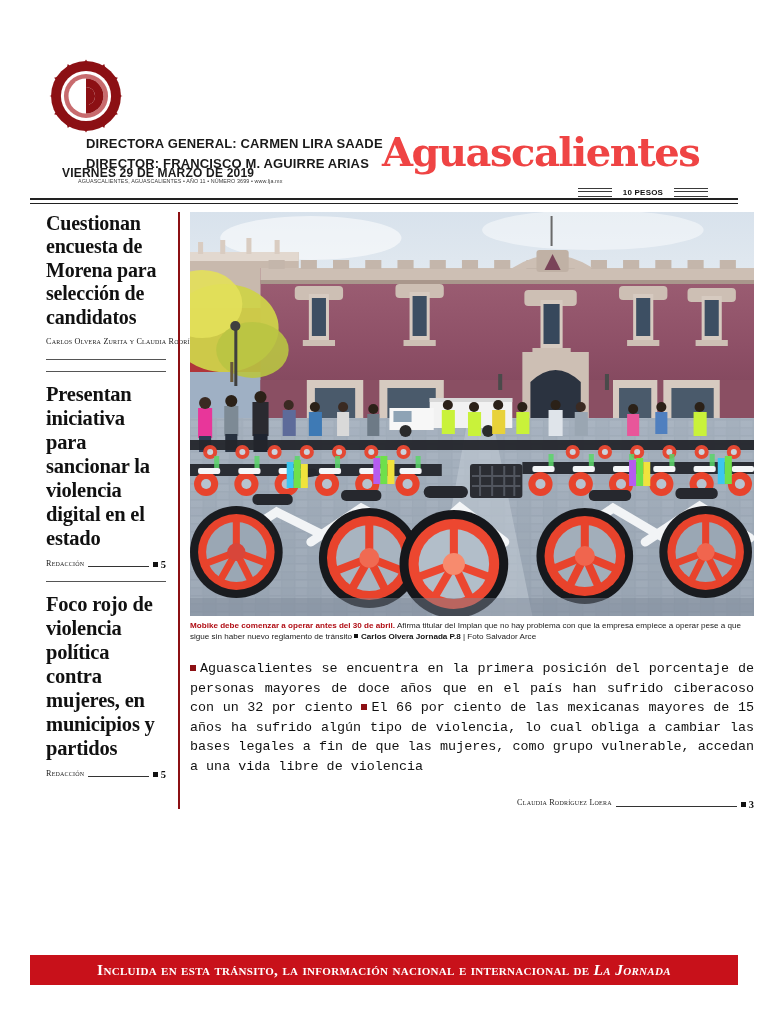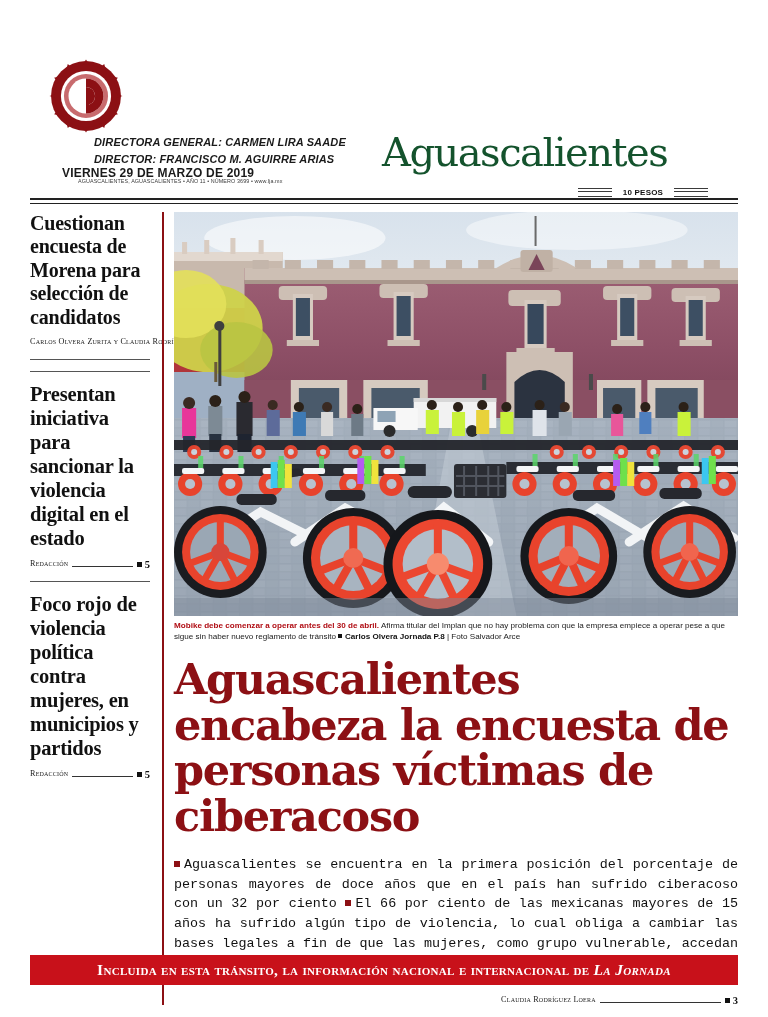--- a/index.html
+++ b/index.html
@@ -51,39 +51,38 @@
     letter-spacing: -3px;
     color: #8C1014;
     white-space: nowrap;
   }
   .wordmark .wm-la { letter-spacing: -5px; }
   .subtitle-mark {
     position: absolute;
     left: 352px;
     top: 132px;
     font-family: "DejaVu Serif", "Liberation Serif", serif;
-    font-weight: normal;
+    font-weight: bold;
     font-size: 40px;
     line-height: 1;
     letter-spacing: -1.5px;
-    color: #14532d;
+    color: #ef4444;
     white-space: nowrap;
   }
   .credits {
     position: absolute;
-    left: 64px;
+    left: 56px;
     top: 134px;
     font-family: "Liberation Sans", sans-serif;
     font-weight: bold;
-    font-size: 11px;
+    font-size: 13px;
     line-height: 1.5;
     letter-spacing: 0.15px;
     color: #1a1a1a;
     white-space: nowrap;
-    font-style: italic;
   }
   .dateline {
     position: absolute;
     left: 32px;
     top: 166px;
     font-family: "Liberation Sans", sans-serif;
     font-weight: bold;
     font-size: 12px;
     letter-spacing: 0.2px;
     color: #1a1a1a;
@@ -139,21 +138,21 @@
     top: 198px;
     height: 6px;
     border-top: 2px solid #222;
     border-bottom: 1px solid #222;
     box-sizing: border-box;
   }
 
   
   .content {
     position: absolute;
-    left: 30px;
+    left: 46px;
     top: 212px;
     width: 708px;
     display: flex;
     gap: 0;
   }
   .sidebar {
     width: 132px;
     flex: 0 0 132px;
     padding-right: 12px;
     box-sizing: border-box;
@@ -857,21 +856,20 @@
               <circle cx="512" cy="340" r="9" fill="#f0654e"></circle>
             </g>
           </g>
 
           <rect x="0" y="386" width="560" height="18" fill="#7e8a98" opacity="0.45"></rect>
         </svg>
       </div>
 
       <p class="caption"><span class="lead">Mobike debe comenzar a operar antes del 30 de abril.</span> <span>Afirma titular del Implan que no hay problema con que la empresa empiece a operar pese a que sigue sin haber nuevo reglamento de tránsito</span><span class="sq"></span><span class="credit">Carlos Olvera Jornada P.8</span> <span>| Foto Salvador Arce</span></p>
 
-      <h1 class="main-headline">Aguascalientes encabeza la encuesta de personas víctimas de ciberacoso</h1>
 
       <p class="deck"><span class="sq"></span><span>Aguascalientes se encuentra en la primera posición del porcentaje de personas mayores de doce años que en el país han sufrido ciberacoso con un 32 por ciento</span> <span class="sq"></span><span>El 66 por ciento de las mexicanas mayores de 15 años ha sufrido algún tipo de violencia, lo cual obliga a cambiar las bases legales a fin de que las mujeres, como grupo vulnerable, accedan a una vida libre de violencia</span></p>
 
       <div class="deck-foot">
         <span class="byline">Claudia Rodríguez Loera</span>
         <span class="byline-rule"></span>
         <span class="pagenum"><span class="sq"></span><span>3</span></span>
       </div>
 
     </div>

